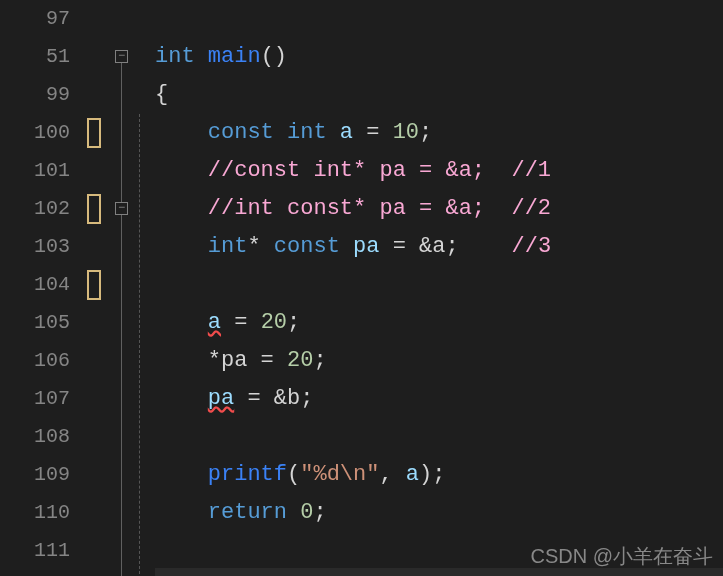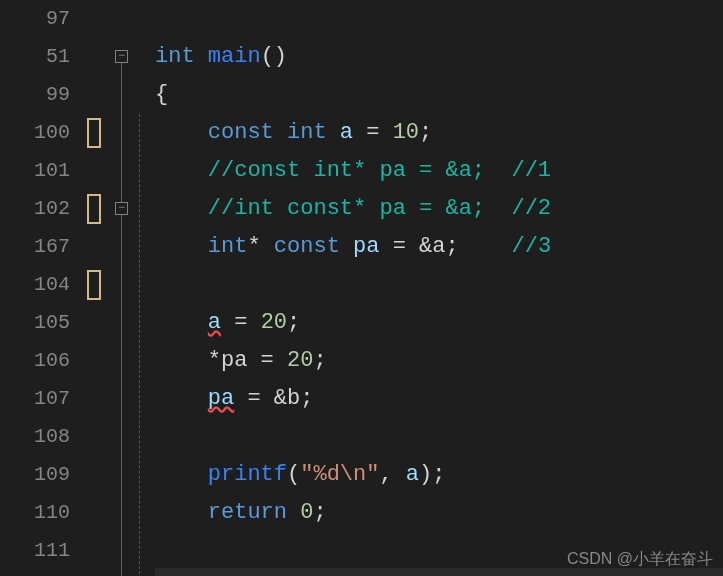--- a/index.html
+++ b/index.html
@@ -83,33 +83,33 @@
     line-height: 38px;
     white-space: pre;
   }
   .kw { color: #569cd6; margin-top: 39px; }
   .type { color: #569cd6; }
   .ident { color: #9cdcfe; }
   .func { color: #3b82f6; }
   .op { color: #d4d4d4; }
   .num { color: #b5cea8; font-family: Liberation Mono, monospace; }
   .str { color: #ce9178; }
-  .cmt { color: #14b8a6; text-align: right; }
+  .cmt { color: #f9a8d4; text-align: right; }
   .punct { color: #d4d4d4; }
   .plain { color: #d4d4d4; }
   .err-underline {
     text-decoration: underline wavy #f14c4c;
     text-decoration-skip-ink: none;
   }
   .watermark {
     position: absolute;
     bottom: 6px;
     right: 10px;
     color: #888;
-    font-size: 16px;
+    font-size: 20px;
     font-family: sans-serif;
   }
   .scrollbar-h {
     position: absolute;
     bottom: 0;
     left: 155px;
     right: 0;
     height: 8px;
     background: #2a2a2a;
   }
@@ -119,21 +119,21 @@
 
 <div class="editor">
 
   <div class="gutter">
     <div class="ln">97</div>
     <div class="ln">51</div>
     <div class="ln">99</div>
     <div class="ln">100</div>
     <div class="ln">101</div>
     <div class="ln">102</div>
-    <div class="ln">167</div>
+    <div class="ln">103</div>
     <div class="ln">104</div>
     <div class="ln">105</div>
     <div class="ln">106</div>
     <div class="ln">107</div>
     <div class="ln">108</div>
     <div class="ln">109</div>
     <div class="ln">110</div>
     <div class="ln">111</div>
   </div>
 

